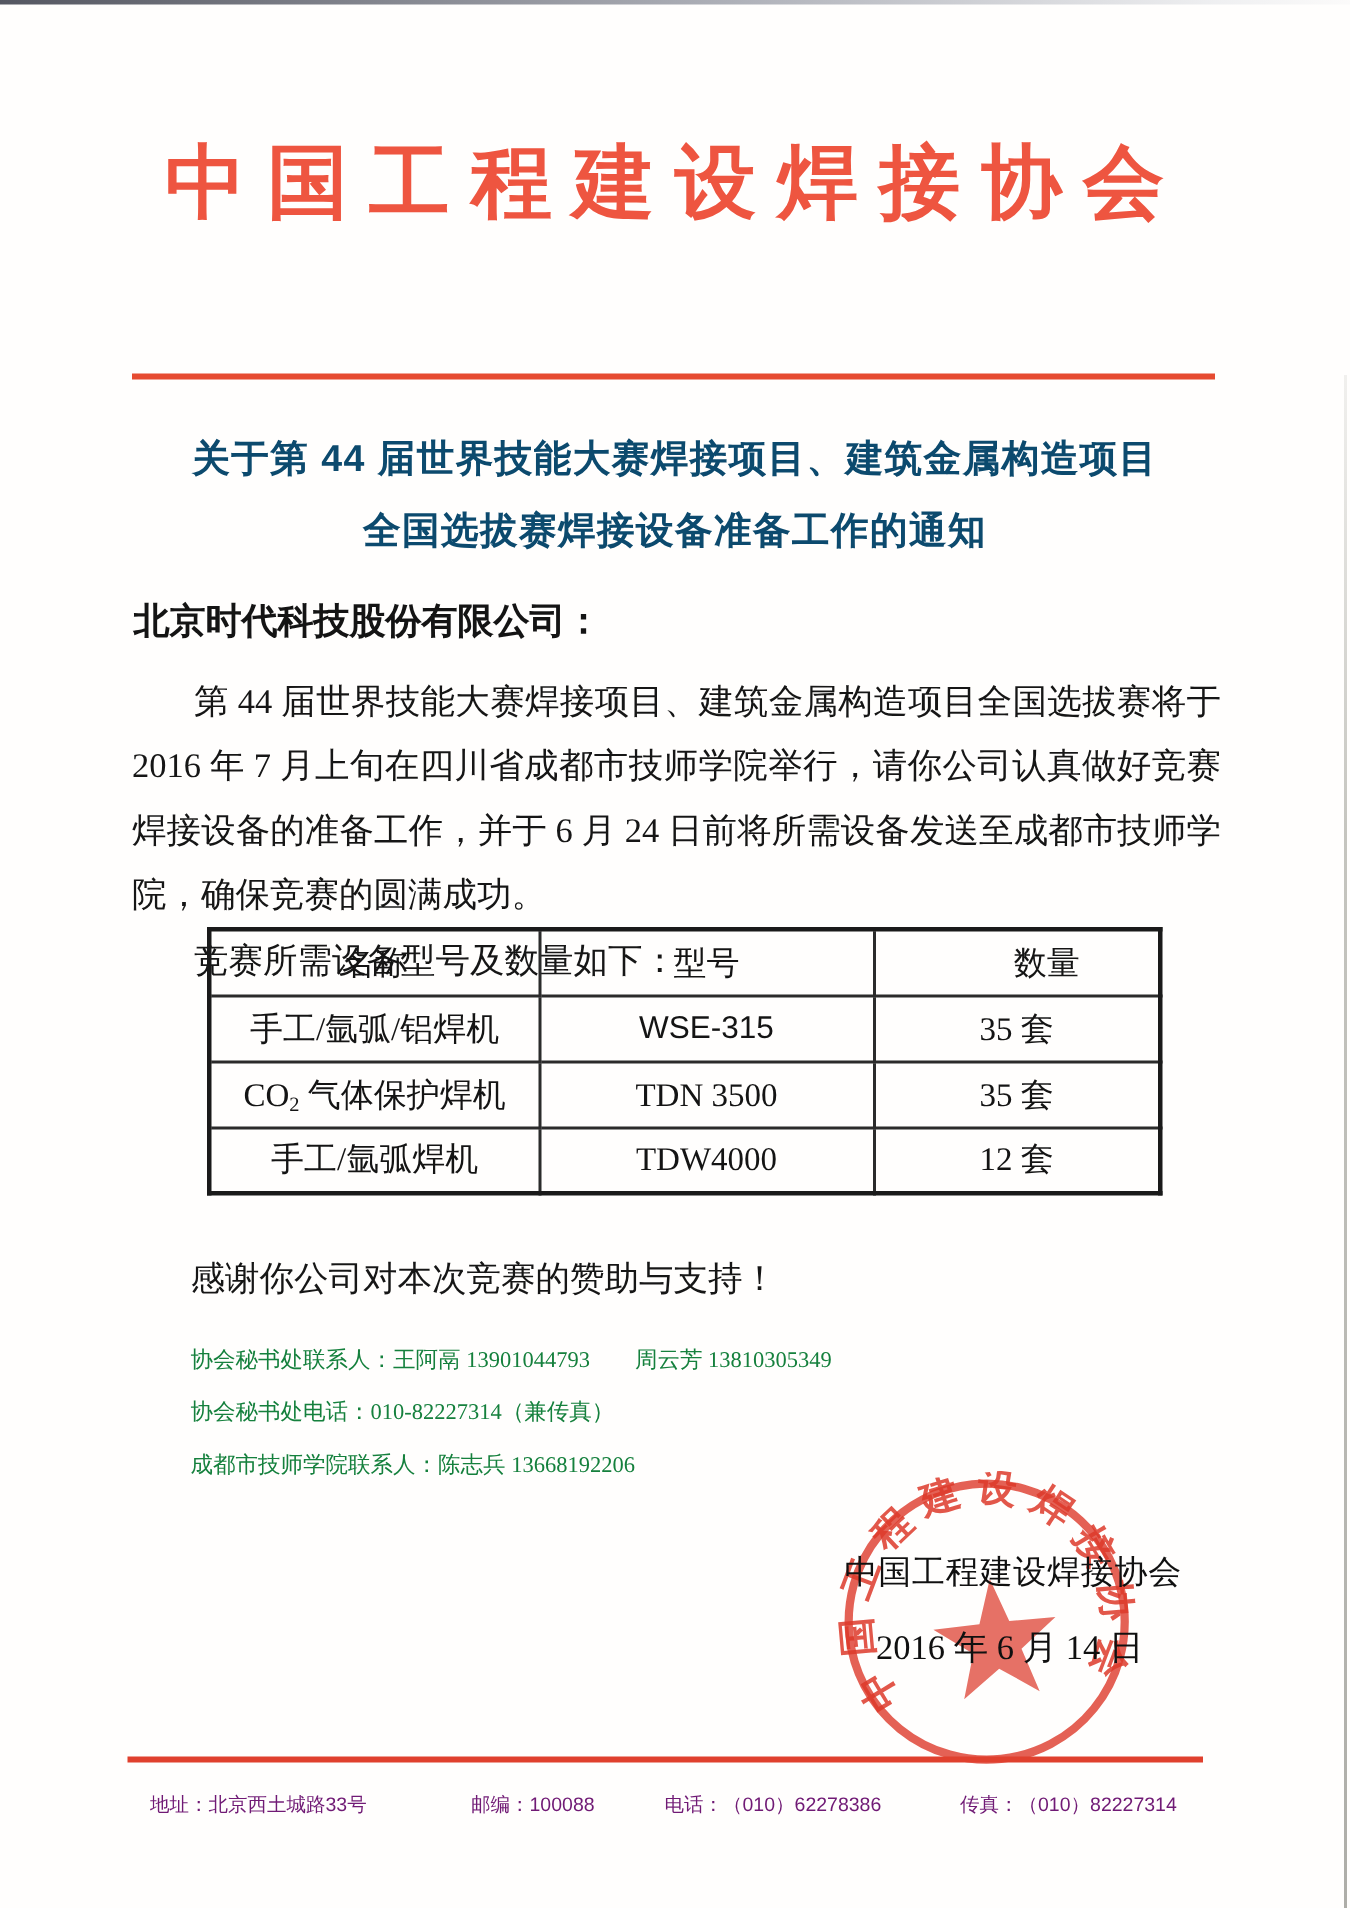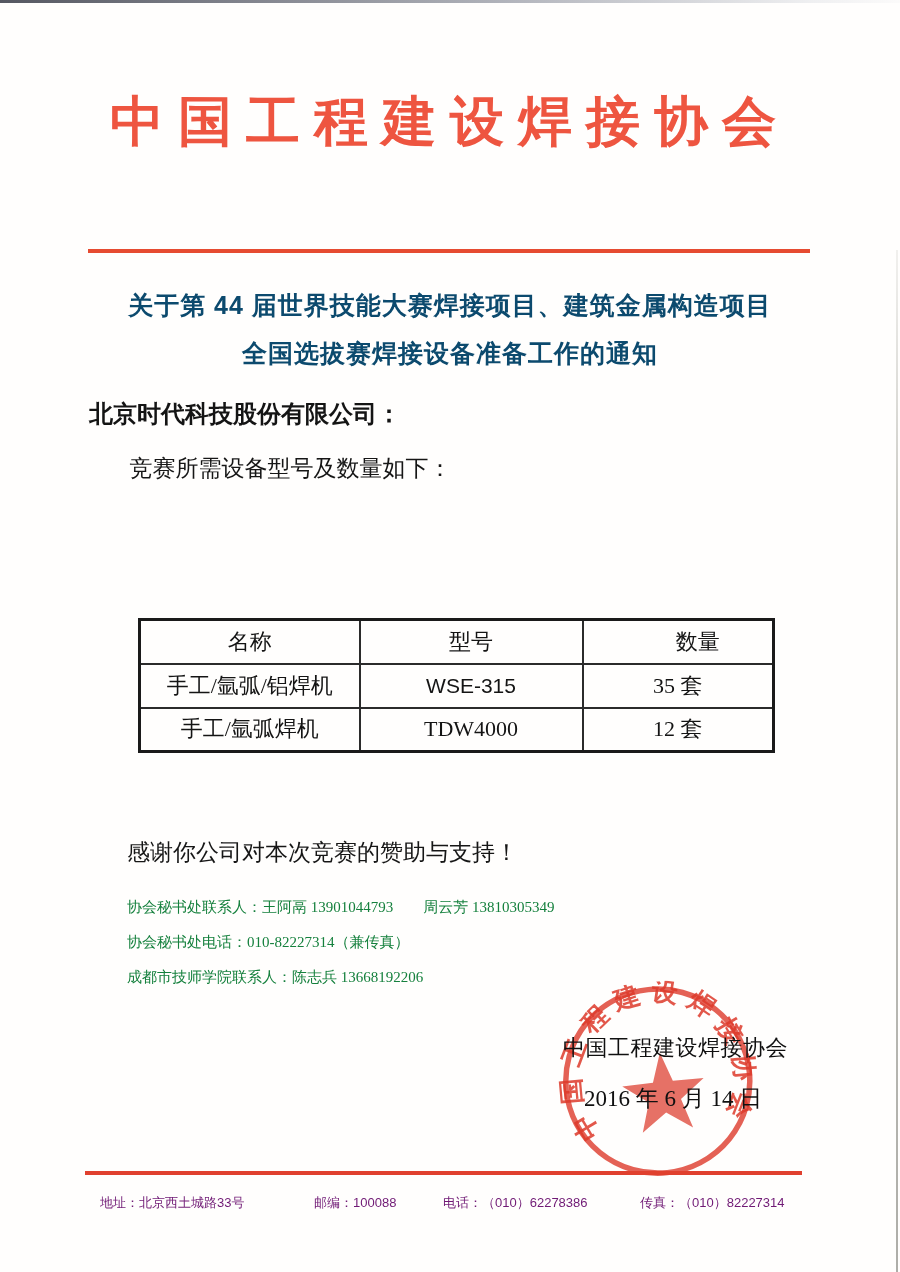--- a/index.html
+++ b/index.html
@@ -119,33 +119,39 @@
 
   <div class="letterhead">中国工程建设焊接协会</div>
   <div class="divider"></div>
 
   <div class="doc-title l1">关于第 44 届世界技能大赛焊接项目、建筑金属构造项目</div>
   <div class="doc-title l2">全国选拔赛焊接设备准备工作的通知</div>
 
   <div class="addressee">北京时代科技股份有限公司：</div>
 
   <div class="body-block">
+    <p>第 44 届世界技能大赛焊接项目、建筑金属构造项目全国选拔赛将于 2016 年 7 月上旬在四川省成都市技师学院举行，请你公司认真做好竞赛焊接设备的准备工作，并于 6 月 24 日前将所需设备发送至成都市技师学院，确保竞赛的圆满成功。</p>
     <p class="equip-note">竞赛所需设备型号及数量如下：</p>
   </div>
 
   <table class="equip-table">
     <tbody>
       <tr>
         <th class="c1">名称</th>
         <th class="c2">型号</th>
         <th class="c3">数量</th>
       </tr>
       <tr>
         <td><span>手工/氩弧/铝焊机</span><sub class="chem"></sub><span></span></td>
         <td class="model-sans">WSE-315</td>
+        <td>35 套</td>
+      </tr>
+      <tr>
+        <td><span>CO</span><sub class="chem">2</sub><span> 气体保护焊机</span></td>
+        <td class="model-serif">TDN 3500</td>
         <td>35 套</td>
       </tr>
       <tr>
         <td><span>手工/氩弧焊机</span><sub class="chem"></sub><span></span></td>
         <td class="model-serif">TDW4000</td>
         <td>12 套</td>
       </tr>
     </tbody>
   </table>
 

